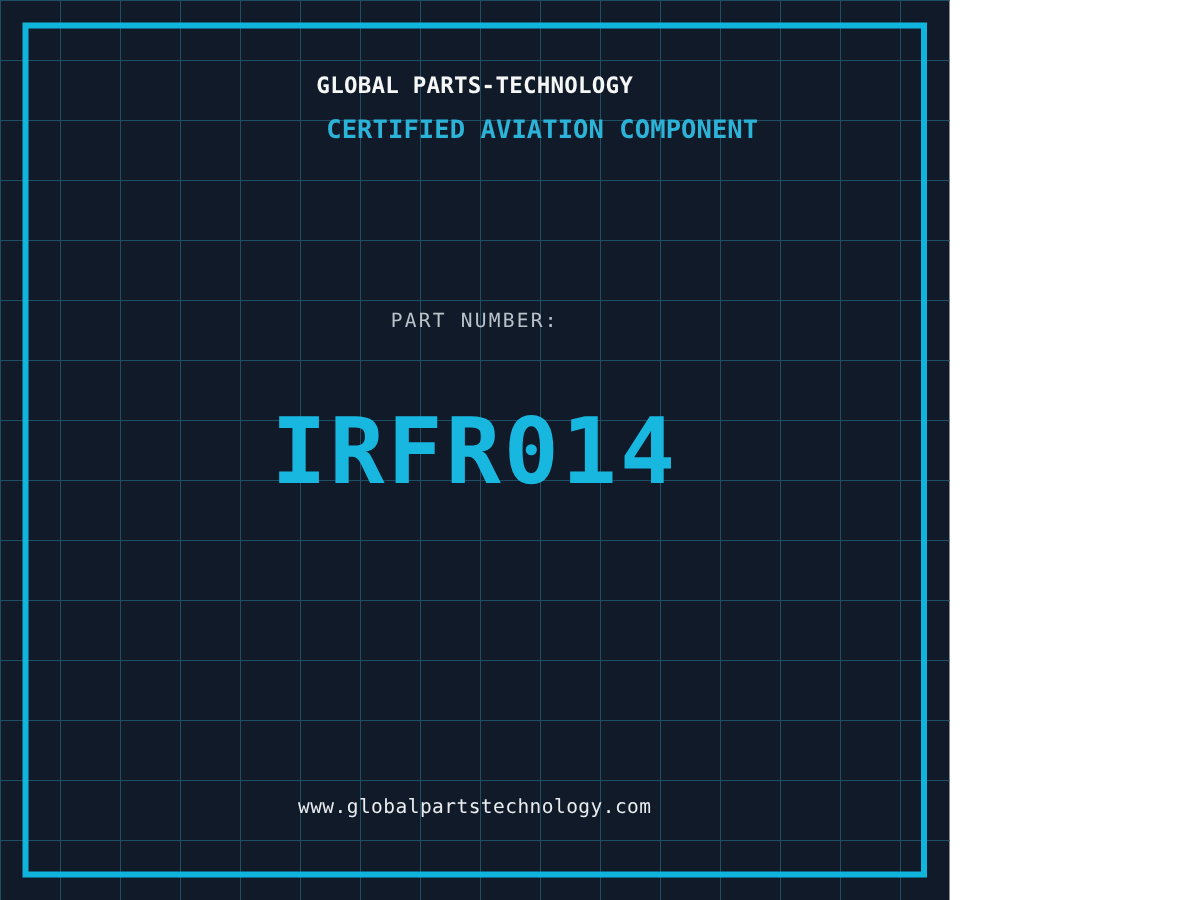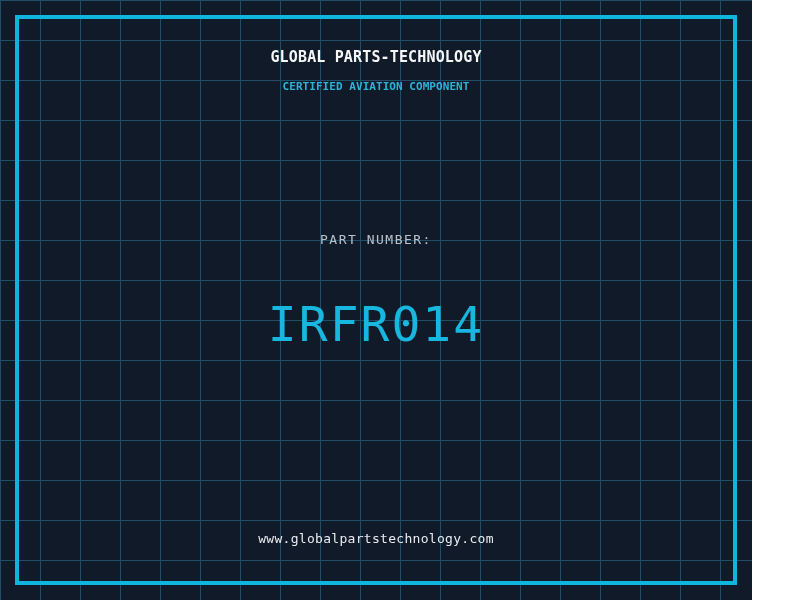--- a/index.html
+++ b/index.html
@@ -14,21 +14,21 @@
   }
   * { margin: 0; padding: 0; box-sizing: border-box; }
   html, body {
     width: 800px;
     height: 600px;
     overflow: hidden;
     font-family: "DejaVu Sans Mono", "Liberation Mono", monospace;
   }
   .stage {
     position: relative;
-    width: 752px;
+    width: 633px;
     height: 600px;
     background-color: var(--background);
     background-image:
       linear-gradient(to right, var(--grid-line) 1px, transparent 1px),
       linear-gradient(to bottom, var(--grid-line) 1px, transparent 1px);
     background-size: 40px 40px;
     background-position: 0 0;
     padding-left: 40px;
   }
   .frame {
@@ -49,41 +49,41 @@
   .company-name {
     top: 49px;
     font-size: 15px;
     line-height: 16px;
     font-weight: bold;
     letter-spacing: 0.15px;
     color: var(--title-text);
   }
   .tagline {
     top: 80px;
-    font-size: 11px;
+    font-size: 17px;
     line-height: 14px;
     font-weight: bold;
     letter-spacing: 0.05px;
     color: var(--tagline-text);
+    margin-left: 45px;
   }
   .part-label {
-    top: 233px;
+    top: 208px;
     font-size: 13px;
     line-height: 14px;
     letter-spacing: 1.5px;
     color: var(--label-text);
   }
   .part-number {
     top: 267px;
-    font-size: 48px;
+    font-size: 61px;
     line-height: 70px;
-    font-weight: normal;
+    font-weight: bold;
     letter-spacing: 2px;
     color: var(--part-number-text);
-    margin-top: 22px;
   }
   .website {
     top: 532px;
     font-size: 13px;
     line-height: 14px;
     letter-spacing: 0.3px;
     color: var(--footer-text);
   }
 </style>
 </head>

